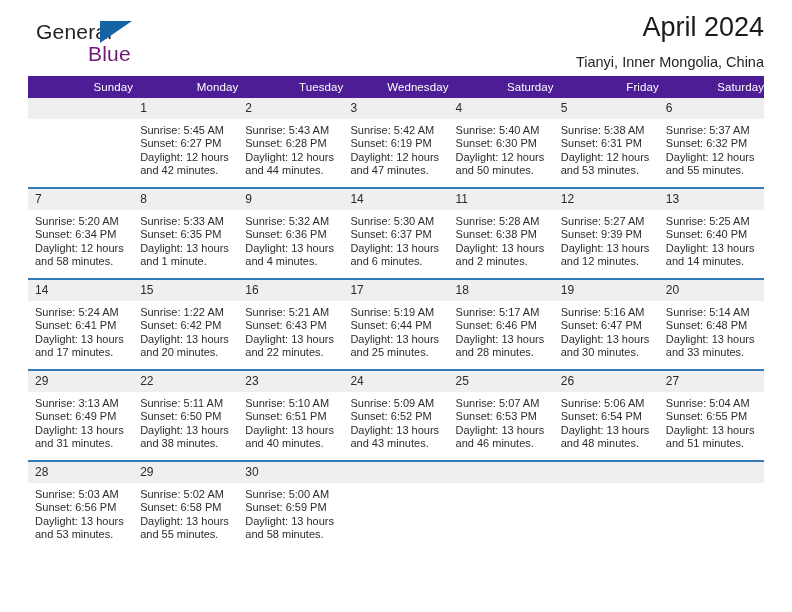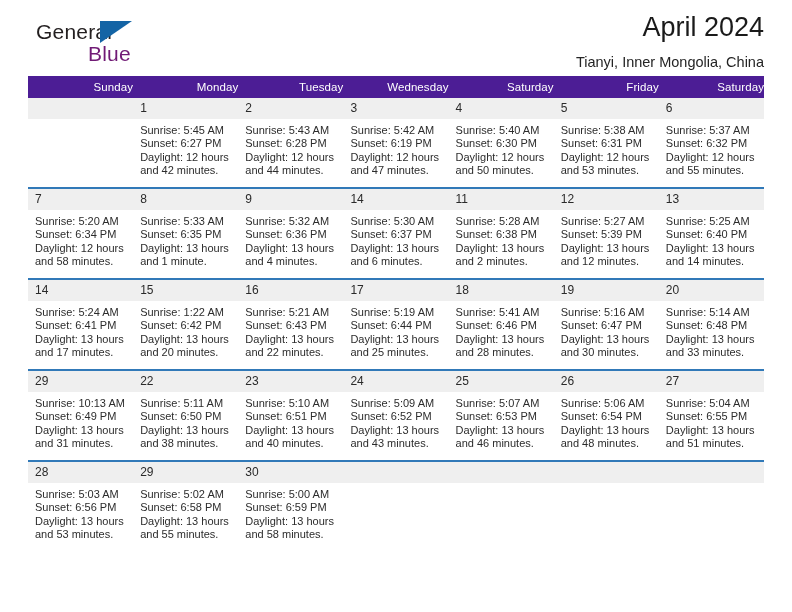--- a/index.html
+++ b/index.html
@@ -302,21 +302,21 @@
             <div>Daylight: 13 hours</div>
             <div>and 2 minutes.</div>
           </div>
         </div>
           </td>
         <td>
             <div class="cell-inner">
           <div class="daynum">12</div>
           <div class="detail">
             <div>Sunrise: 5:27 AM</div>
-            <div>Sunset: 5:39 PM</div>
+            <div>Sunset: 9:39 PM</div>
             <div>Daylight: 13 hours</div>
             <div>and 12 minutes.</div>
           </div>
         </div>
           </td>
         <td>
             <div class="cell-inner">
           <div class="daynum">13</div>
           <div class="detail">
             <div>Sunrise: 5:25 AM</div>
@@ -370,21 +370,21 @@
             <div>Sunset: 6:44 PM</div>
             <div>Daylight: 13 hours</div>
             <div>and 25 minutes.</div>
           </div>
         </div>
           </td>
         <td>
             <div class="cell-inner">
           <div class="daynum">18</div>
           <div class="detail">
-            <div>Sunrise: 5:41 AM</div>
+            <div>Sunrise: 5:17 AM</div>
             <div>Sunset: 6:46 PM</div>
             <div>Daylight: 13 hours</div>
             <div>and 28 minutes.</div>
           </div>
         </div>
           </td>
         <td>
             <div class="cell-inner">
           <div class="daynum">19</div>
           <div class="detail">
@@ -406,21 +406,21 @@
           </div>
         </div>
           </td>
       </tr>
 
       <tr class="week-row">
         <td>
             <div class="cell-inner">
           <div class="daynum">29</div>
           <div class="detail">
-            <div>Sunrise: 10:13 AM</div>
+            <div>Sunrise: 3:13 AM</div>
             <div>Sunset: 6:49 PM</div>
             <div>Daylight: 13 hours</div>
             <div>and 31 minutes.</div>
           </div>
         </div>
           </td>
         <td>
             <div class="cell-inner">
           <div class="daynum">22</div>
           <div class="detail">

